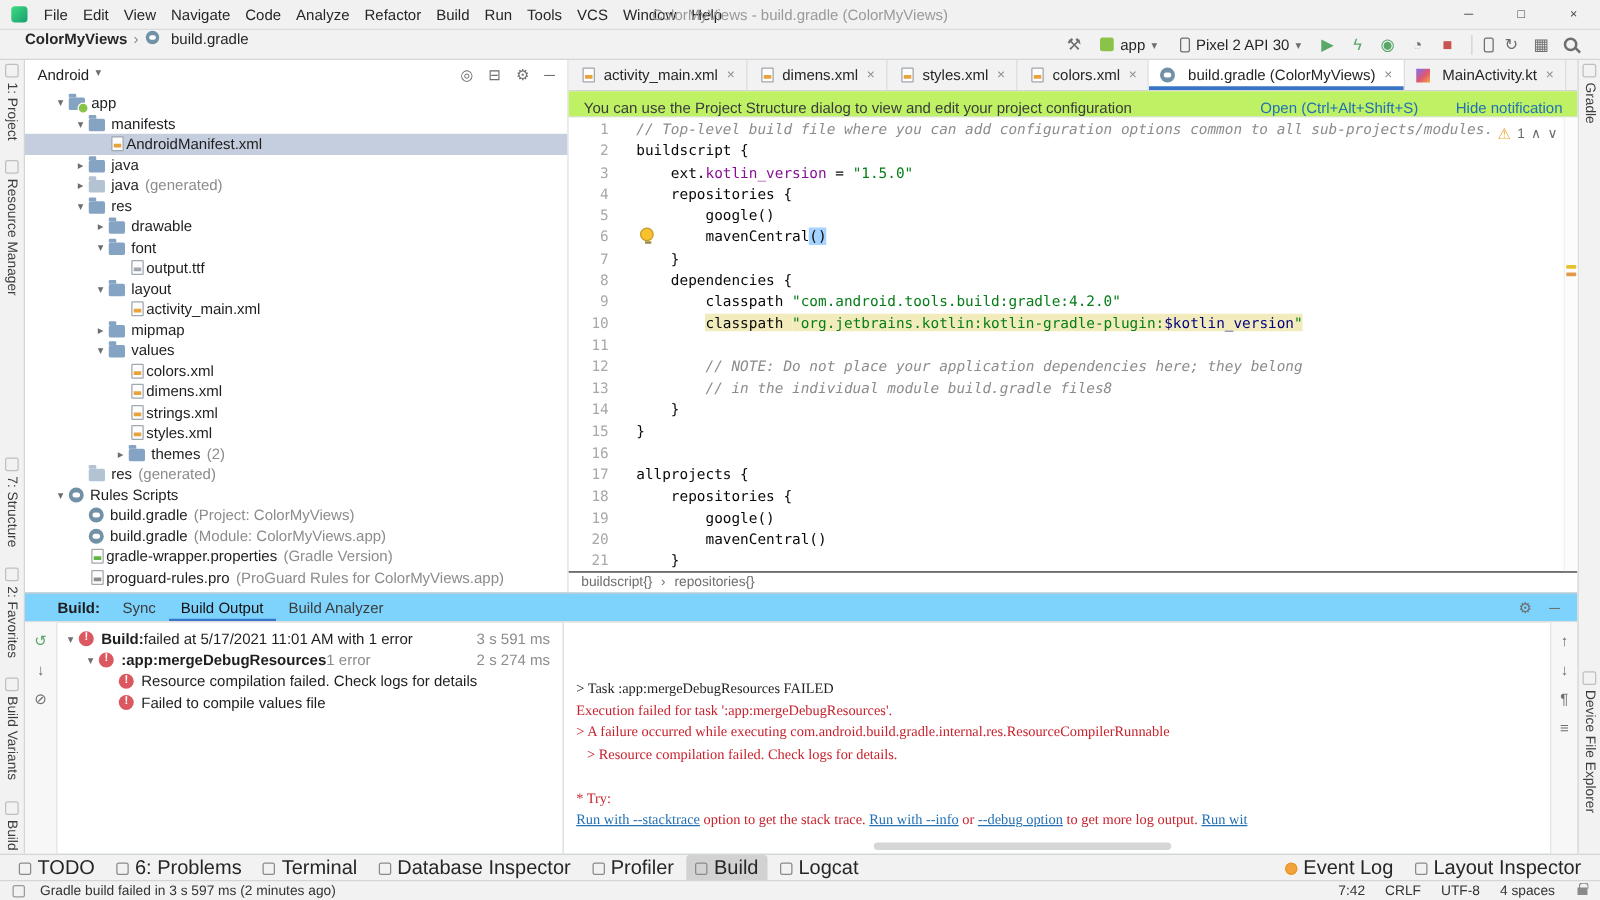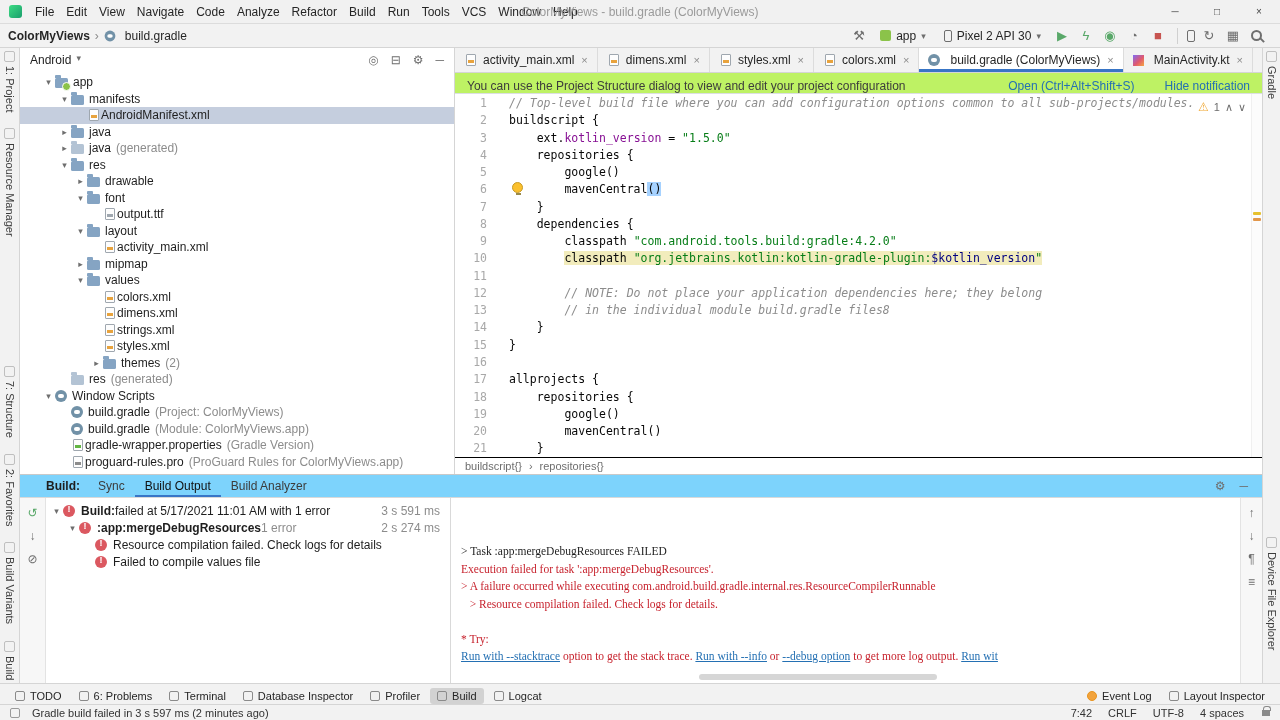--- a/index.html
+++ b/index.html
@@ -10,21 +10,21 @@
 
 .titlebar{height:24px;flex:none;display:flex;align-items:center;background:#f1f1f1;border-bottom:1px solid #dcdcdc;position:relative}
 .app-logo{width:13px;height:13px;margin:0 7px 0 9px;border-radius:3px;background:linear-gradient(135deg,#3ddc84,#1a9e6c);flex:none}
 .menubar{display:flex;align-items:center;height:100%}
 .menu-item{padding:0 6px;line-height:24px;color:#262626;cursor:default}
 .win-title{position:absolute;left:50%;transform:translateX(-50%);color:#9a9a9a;white-space:nowrap;pointer-events:none}
 .win-controls{margin-left:auto;display:flex;height:100%}
 .win-btn{width:42px;display:flex;align-items:center;justify-content:center;font-size:10px;color:#444}
 
 
-.toolbar{height:24px;flex:none;display:flex;align-items:center;background:#f2f2f2;border-bottom:1px solid #d5d5d5;padding:0 10px 0 8px}
+.toolbar{height:24px;flex:none;display:flex;background:#f2f2f2;border-bottom:1px solid #d5d5d5;padding:0 10px 0 20px}
 .crumb-project{font-weight:bold;color:#262626}
 .crumb-sep{color:#8c8c8c;margin:0 5px;font-size:12px}
 .crumb-file{color:#262626;margin-left:4px}
 .tb-right{margin-left:auto;display:flex;align-items:center;gap:4px}
 .tb-ic{width:20px;text-align:center;font-size:13px;color:#6e6e6e;cursor:pointer}
 .green{color:#59a869}.red{color:#c75450}
 .chip{display:flex;align-items:center;gap:5px;padding:2px 7px;color:#262626;cursor:pointer}
 .cfg-ic{width:11px;height:11px;border-radius:2px;background:#8bc34a;flex:none}
 .phone-ic{width:8px;height:12px;border:1px solid #6e6e6e;border-radius:2px;flex:none}
 .caret{font-size:9px;color:#6e6e6e}
@@ -129,21 +129,21 @@
 .bt-time{margin-left:auto;color:#8c8c8c;padding-right:10px}
 .bdivider{width:1px;flex:none;background:#d9d9d9}
 .bconsole{flex:1;position:relative;overflow:hidden;font-family:Liberation Serif, serif;font-size:11.5px;line-height:17.5px;padding:10px 0 0 10px;white-space:pre}
 .co-line{height:17.5px}
 .co-p{color:#1e1e1e}
 .co-e{color:#c7222d}
 .co-l{color:#2470b3;text-decoration:underline;cursor:pointer}
 .hscroll{position:absolute;bottom:3px;left:248px;width:238px;height:6px;border-radius:3px;background:#d6d6d6;cursor:pointer}
 
 
-.twbar{height:21px;flex:none;background:#f2f2f2;border-top:1px solid #d5d5d5;display:flex;align-items:flex-end;padding:0 8px;font-size:11px}
+.twbar{height:21px;flex:none;background:#f2f2f2;border-top:1px solid #d5d5d5;display:flex;align-items:flex-start;padding:0 8px;font-size:16px}
 .twleft,.twright{display:flex;align-items:center;gap:3px}
 .twright{margin-left:auto}
 .twb{display:flex;align-items:center;gap:5px;padding:2px 7px;border-radius:3px;color:#262626;cursor:pointer;white-space:nowrap}
 .twb.active{background:#d2d2d2}
 .twb-ic{width:10px;height:10px;border:1px solid #8a8a8a;border-radius:2px;flex:none}
 .twb-ic.badge{background:#f2a33c;border-color:#e8941f;border-radius:50%}
 .statusbar{height:16px;flex:none;background:#f2f2f2;border-top:1px solid #d5d5d5;display:flex;align-items:center;padding:0 10px;font-size:11px;color:#333}
 .corner{width:10px;height:10px;border:1px solid #9a9a9a;border-radius:2px;margin-right:12px;flex:none;cursor:pointer}
 .sright{margin-left:auto;display:flex;align-items:center;gap:16px}
 .sitem{cursor:pointer;white-space:nowrap}
@@ -353,21 +353,21 @@
               </div>
               <div class="tree-row" style="padding-left: 38px;">
                 <span class="tree-arrow"></span>
                 <span class="tico ic-folder-gen"></span>
                 <span class="tree-label">res</span>
                 <span class="tree-detail">(generated)</span>
               </div>
               <div class="tree-row" style="padding-left: 22px;">
                 <span class="tree-arrow">▾</span>
                 <span class="tico ic-gradle"></span>
-                <span class="tree-label">Window Scripts</span>
+                <span class="tree-label">Rules Scripts</span>
               </div>
               <div class="tree-row" style="padding-left: 38px;">
                 <span class="tree-arrow"></span>
                 <span class="tico ic-gradle"></span>
                 <span class="tree-label">build.gradle</span>
                 <span class="tree-detail">(Project: ColorMyViews)</span>
               </div>
               <div class="tree-row" style="padding-left: 38px;">
                 <span class="tree-arrow"></span>
                 <span class="tico ic-gradle"></span>

